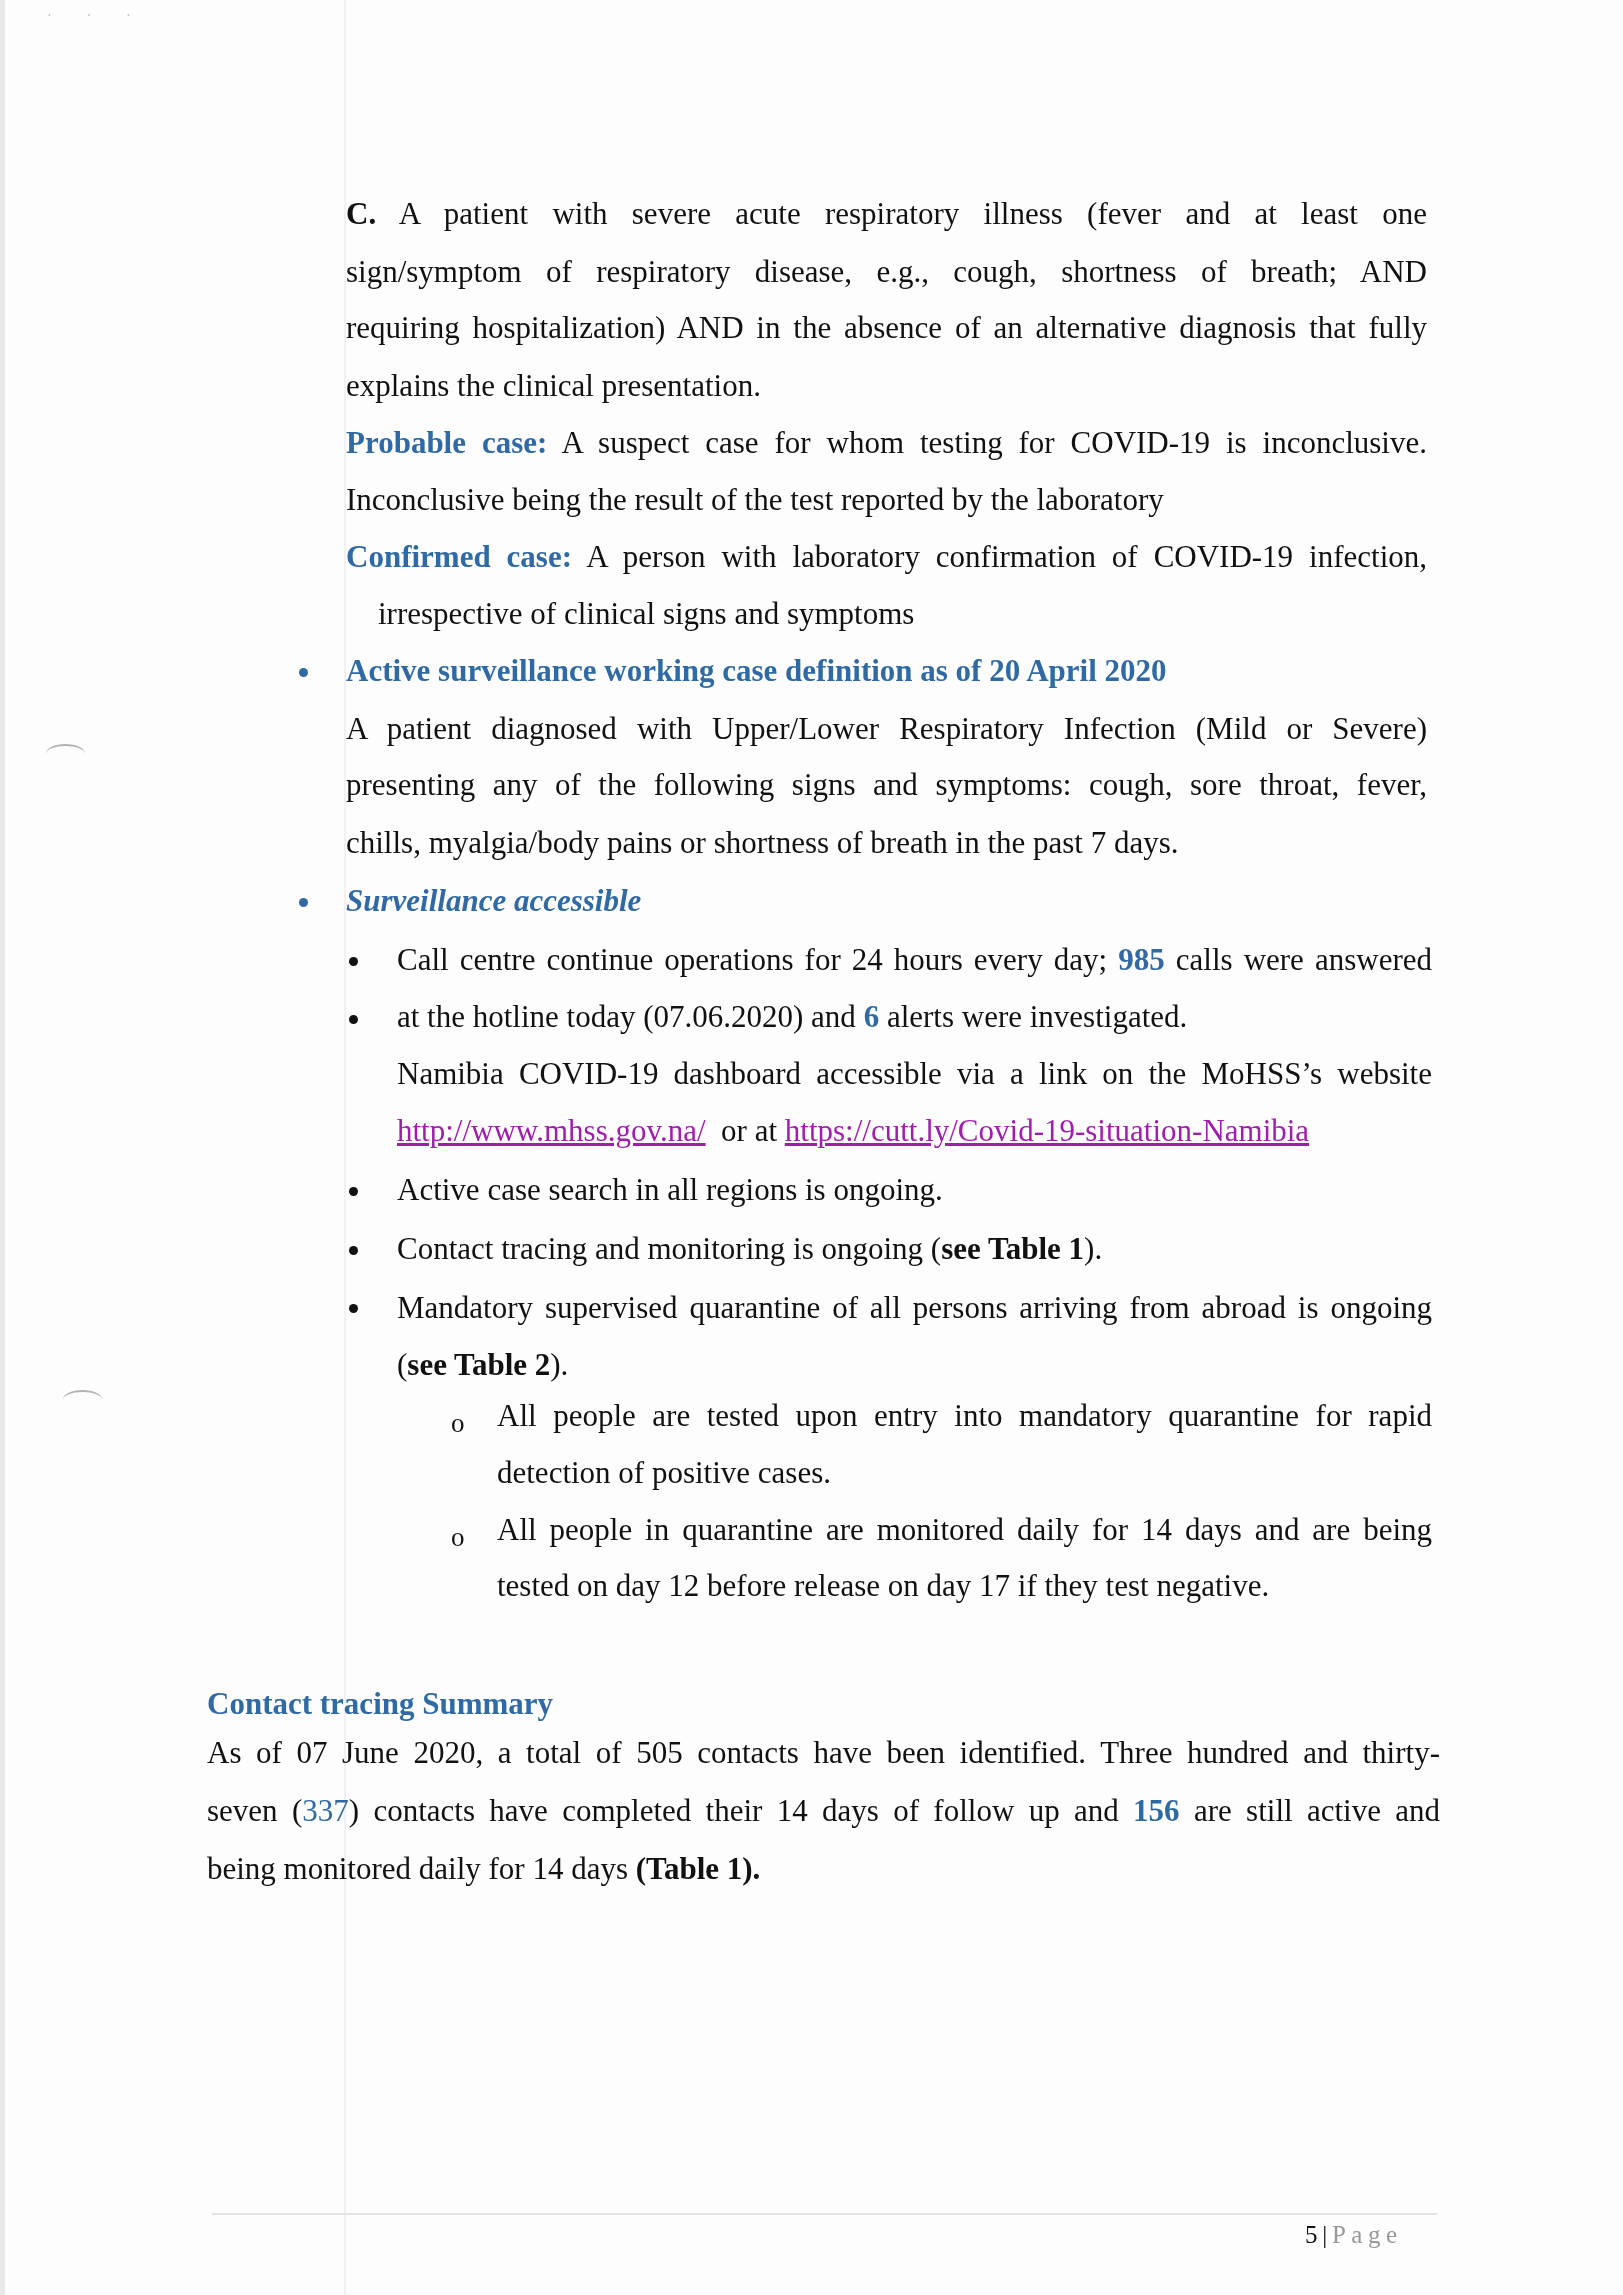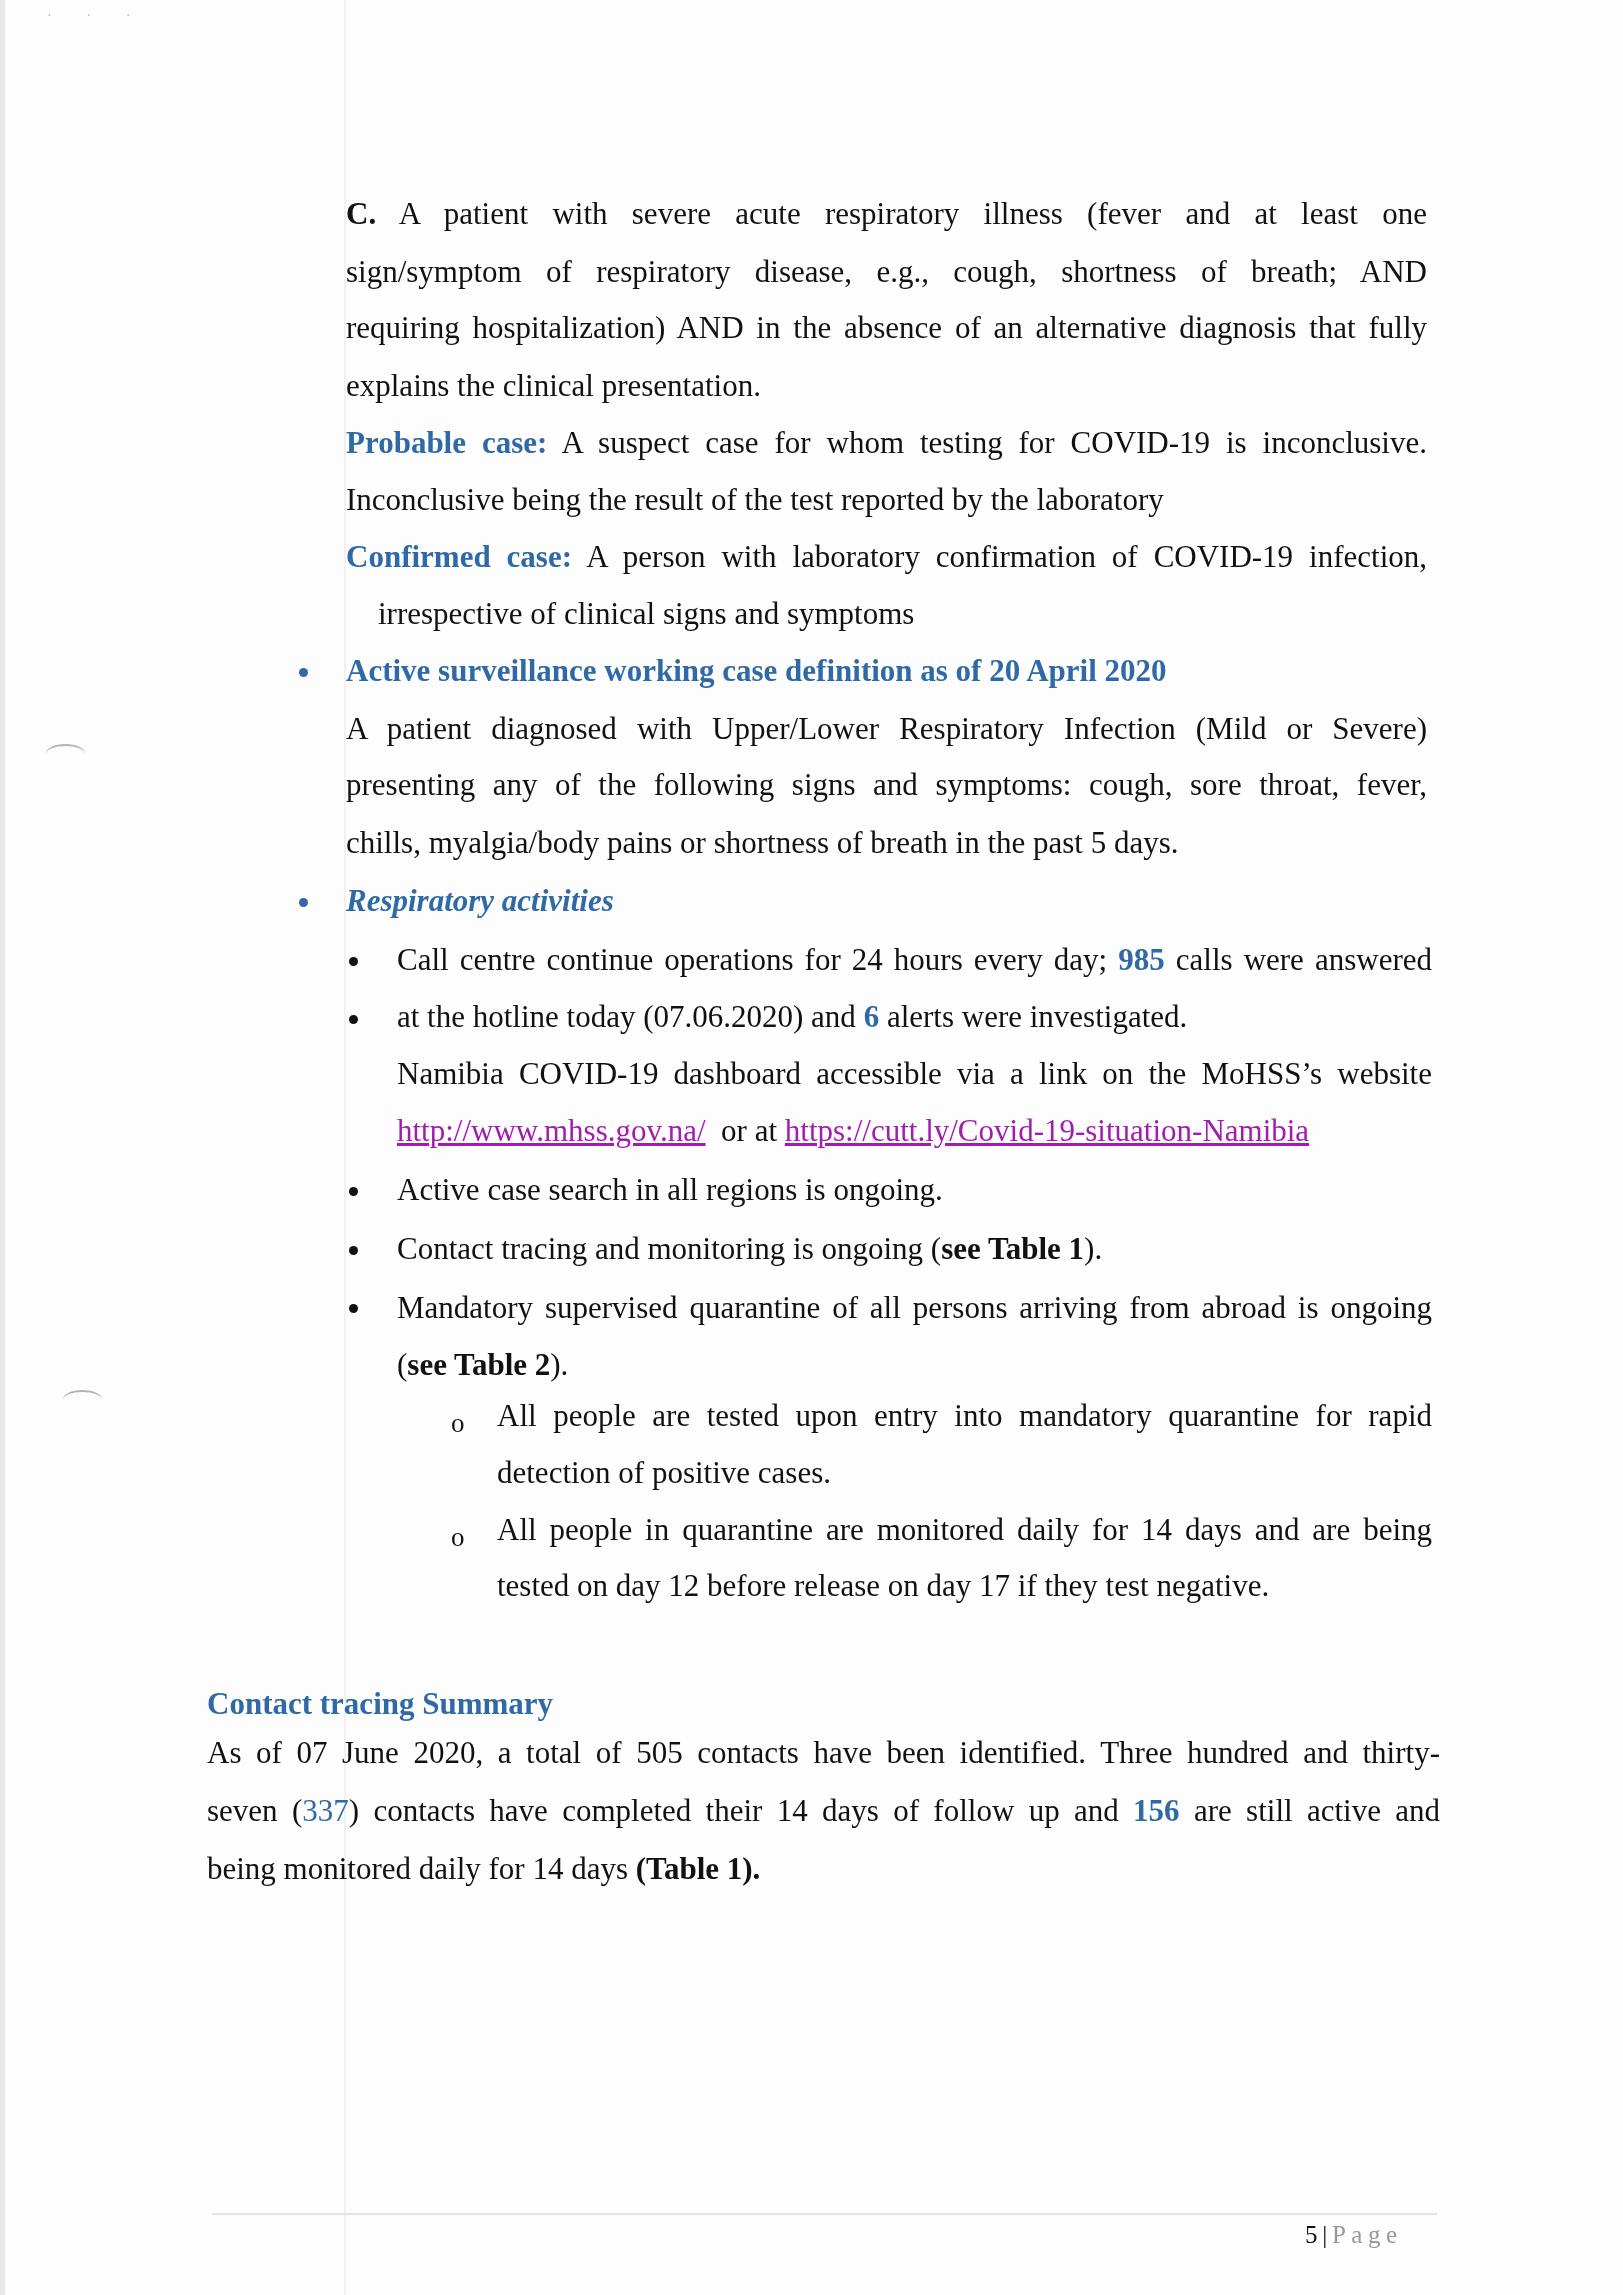--- a/index.html
+++ b/index.html
@@ -50,24 +50,24 @@
 <div class="txt just" style="left:346px; top:414px; width:1081px;"><span class="b blue">Probable case:</span> <span>A suspect case for whom testing for COVID-19 is inconclusive.</span></div>
 <div class="txt last" style="left:346px; top:471px; width:1081px;">Inconclusive being the result of the test reported by the laboratory</div>
 
 <div class="txt just" style="left:346px; top:528px; width:1081px;"><span class="b blue">Confirmed case:</span> <span>A person with laboratory confirmation of COVID-19 infection,</span></div>
 <div class="txt last" style="left:346px; top:585px; width:1081px;margin-left:32px;">irrespective of clinical signs and symptoms</div>
 
 <div class="bullet blue-dot" style="left:299px; top:668px;"></div>
 <div class="txt last b blue" style="left:346px; top:642px; width:1081px;">Active surveillance working case definition as of 20 April 2020</div>
 <div class="txt just" style="left:346px; top:700px; width:1081px;">A patient diagnosed with Upper/Lower Respiratory Infection (Mild or Severe)</div>
 <div class="txt just" style="left:346px; top:756px; width:1081px;">presenting any of the following signs and symptoms: cough, sore throat, fever,</div>
-<div class="txt last" style="left:346px; top:814px; width:1081px;">chills, myalgia/body pains or shortness of breath in the past 5 days.</div>
+<div class="txt last" style="left:346px; top:814px; width:1081px;">chills, myalgia/body pains or shortness of breath in the past 7 days.</div>
 
 <div class="bullet blue-dot" style="left:299px; top:898px;"></div>
-<div class="txt last b i blue" style="left:346px; top:872px; width:1081px;">Respiratory activities</div>
+<div class="txt last b i blue" style="left:346px; top:872px; width:1081px;">Surveillance accessible</div>
 
 <div class="bullet black-dot" style="left:349px; top:957px;"></div>
 <div class="txt just" style="left:397px; top:931px; width:1035px;"><span>Call centre continue operations for 24 hours every day;</span> <span class="b blue">985</span> <span>calls were answered</span></div>
 <div class="txt last" style="left:397px; top:988px; width:1035px;"><span>at the hotline today (07.06.2020) and</span> <span class="b blue">6</span> <span>alerts were investigated.</span></div>
 
 <div class="bullet black-dot" style="left:349px; top:1015px;"></div>
 <div class="txt just" style="left:397px; top:1045px; width:1035px;">Namibia COVID-19 dashboard accessible via a link on the MoHSS’s website</div>
 <div class="txt last" style="left:397px; top:1102px; width:1035px;"><a class="link" href="#">http://www.mhss.gov.na/</a>&nbsp; <span>or at</span> <a class="link" href="#">https://cutt.ly/Covid-19-situation-Namibia</a></div>
 
 <div class="bullet black-dot" style="left:349px; top:1187px;"></div>

